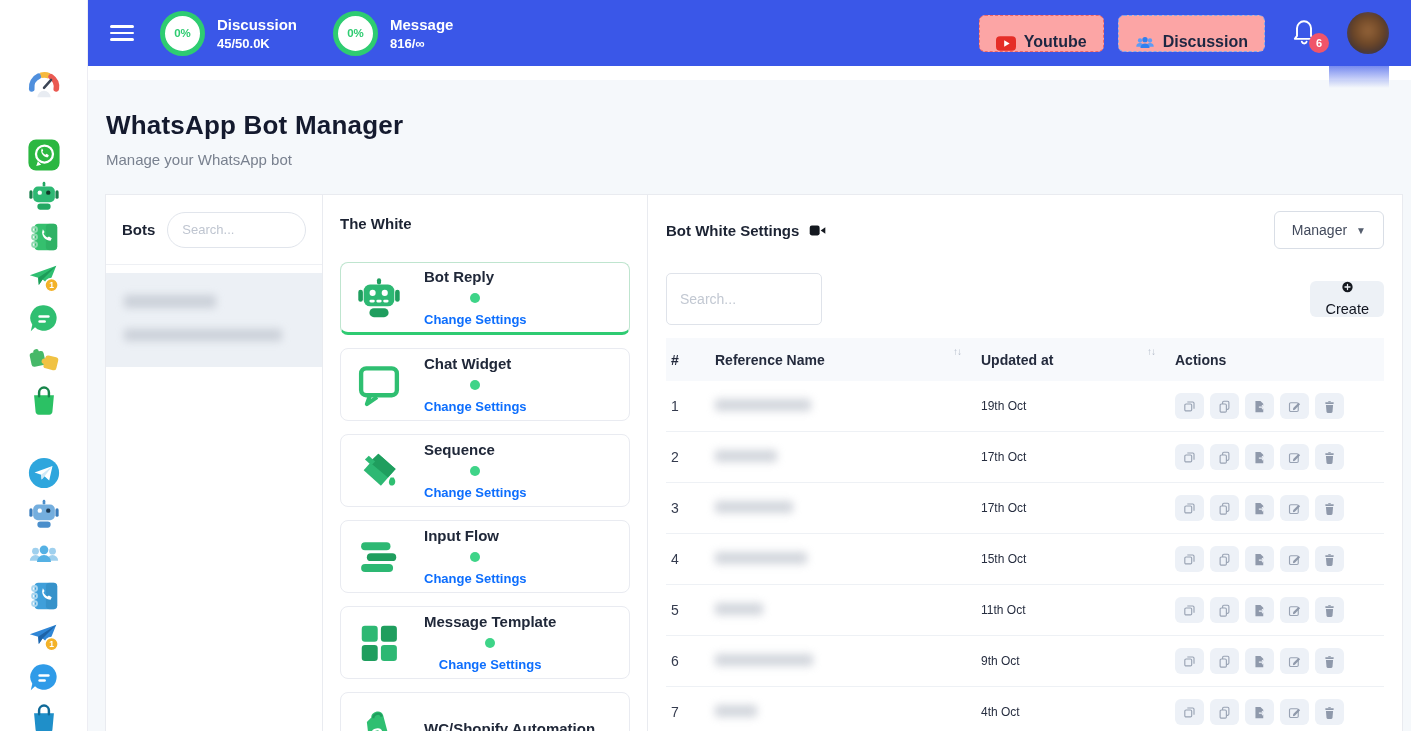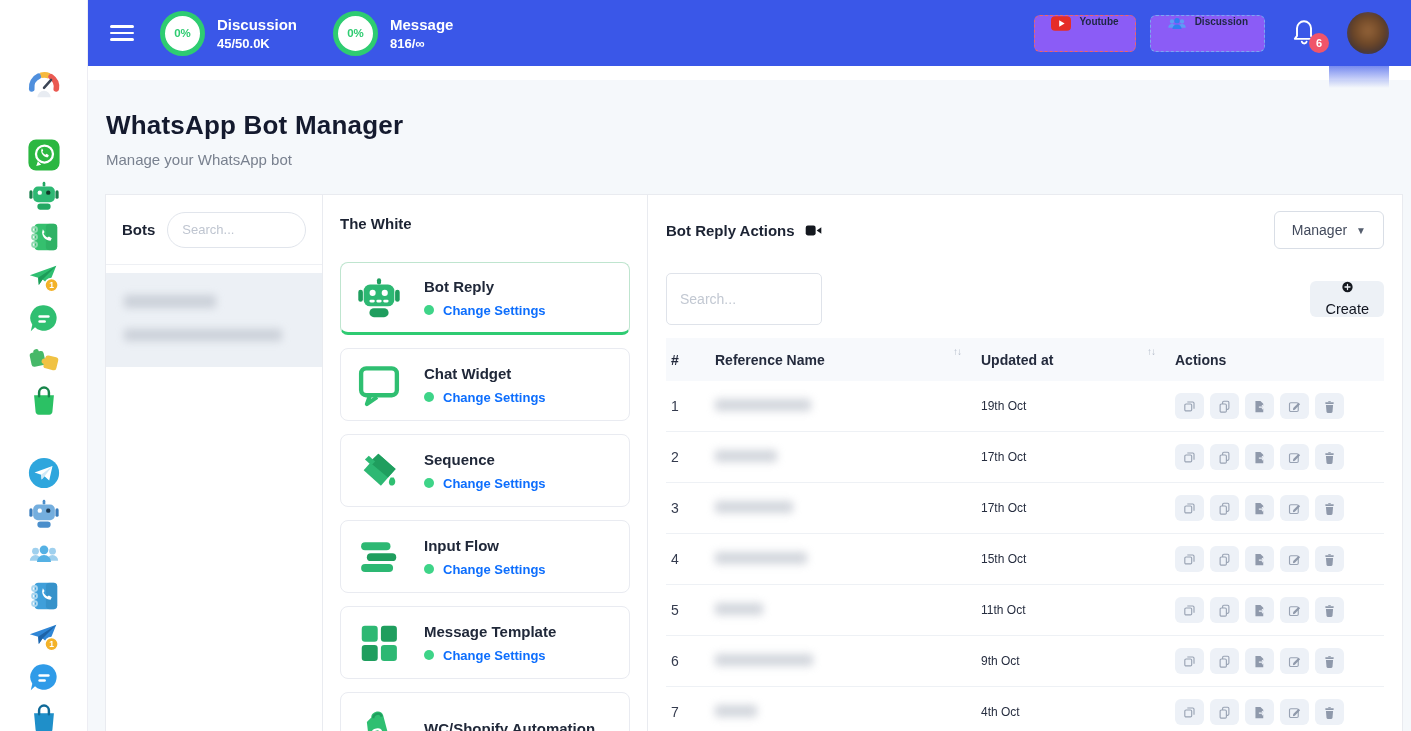--- a/index.html
+++ b/index.html
@@ -24,22 +24,22 @@
   .hamburger { width:24px; display:flex; flex-direction:column; gap:4px; cursor:pointer; margin-right:26px; }
   .hamburger span { display:block; height:2.6px; background:#fff; border-radius:2px; }
   .stat { display:flex; align-items:center; gap:12px; margin-right:36px; }
   .ring { width:45px; height:45px; border-radius:50%; background:#fff; border:5px solid #2ecc71;
           display:flex; align-items:center; justify-content:center;
           font-size:11.5px; font-weight:700; color:#2ecc71; }
   .stat-txt { color:#fff; }
   .stat-label { font-size:15px; font-weight:700; }
   .stat-value { font-size:13px; font-weight:700; margin-top:3px; }
   .tb-spacer { flex:1; }
-  .tb-btn { display:flex; align-items:flex-start; gap:8px; background:#8b5cf6; border-radius:6px;
-            height:37px; padding:0 16px; font-size:10px; font-weight:700; color:#1e2742; cursor:pointer; }
+  .tb-btn { display:flex; align-items:flex-end; gap:8px; background:#fca5a5; border-radius:6px;
+            height:37px; padding:0 16px; font-size:16px; font-weight:700; color:#1e2742; cursor:pointer; }
   .tb-btn.youtube { border:1.5px dashed #e66; margin-right:14px; }
   .tb-btn.discussion { border:1.5px dashed #7aa8f0; margin-right:26px; }
   .bell-wrap { position:relative; margin-right:30px; cursor:pointer; }
   .bell-badge { position:absolute; right:-12px; bottom:-4px; width:20px; height:20px; border-radius:50%;
                 background:#f0556a; color:#fff; font-size:11px; font-weight:700;
                 display:flex; align-items:center; justify-content:center; }
   .avatar { width:42px; height:42px; border-radius:50%; overflow:hidden; cursor:pointer; position:relative; }
   .avatar::before { content:""; display:block; width:100%; height:100%;
       background:radial-gradient(circle at 50% 45%, #96653a 0%, #6b4526 42%, #39313a 72%, #51607e 100%);
       filter:blur(3px); transform:scale(1.15); }
@@ -71,21 +71,21 @@
   
   .p-menu { width:325px; border-right:1px solid #e9ebf0; padding:20px 17px; }
   .p-menu-title { font-size:15px; font-weight:700; color:#1c2333; }
   .cards { margin-top:30px; display:flex; flex-direction:column; gap:13px; }
   .mcard { height:73px; border:1px solid #e9ebf1; border-radius:8px; background:#fff;
            display:flex; align-items:center; gap:22px; padding:0 15px; cursor:pointer; }
   .mcard.selected { border:1px solid #bfe5cf; border-bottom:3px solid #2fcb72; }
   .mcard .micon { width:46px; height:46px; flex:none; display:flex; align-items:center; justify-content:center; }
   .micon svg { width:46px; height:46px; }
   .mcard-name { font-size:15px; font-weight:700; color:#202839; }
-  .mcard-link-row { display:flex; align-items:center; gap:9px; margin-top:8px; }
+  .mcard-link-row { display:flex; align-items:center; gap:9px; margin-top:8px;flex-direction:column; }
   .gdot { width:10px; height:10px; border-radius:50%; background:#3ed488; }
   .mcard-link { font-size:13px; font-weight:700; color:#0d6efd; cursor:pointer; }
 
   
   .p-set { flex:1; padding:16px 18px 0; }
   .pset-head { display:flex; align-items:center; }
   .pset-title { font-size:15px; font-weight:700; color:#1c2333; }
   .cam { margin-left:10px; display:flex; }
   .opt-btn { margin-left:auto; height:38px; background:#fff; border:1px solid #d9dee6; border-radius:6px;
              padding:0 17px; font-size:14px; color:#424a5c; display:flex; align-items:center; gap:9px; cursor:pointer; }
@@ -432,21 +432,21 @@
           <div>
             <div class="mcard-name">WC/Shopify Automation</div>
           </div>
         </div>
 
       </div>
     </div>
 
     <div class="p-set">
       <div class="pset-head">
-        <div class="pset-title">Bot Reply Actions</div>
+        <div class="pset-title">Bot White Settings</div>
         <span class="cam">
           <svg width="17" height="13" viewBox="0 0 24 18">
             <rect x="1" y="2" width="14" height="14" rx="3" fill="#14181f"></rect>
             <path d="M16.5 9 L23 4.5 V13.5 Z" fill="#14181f"></path>
           </svg>
         </span>
         <button class="opt-btn">
           <span>Manager</span>
           <span class="opt-caret">▼</span>
         </button>

